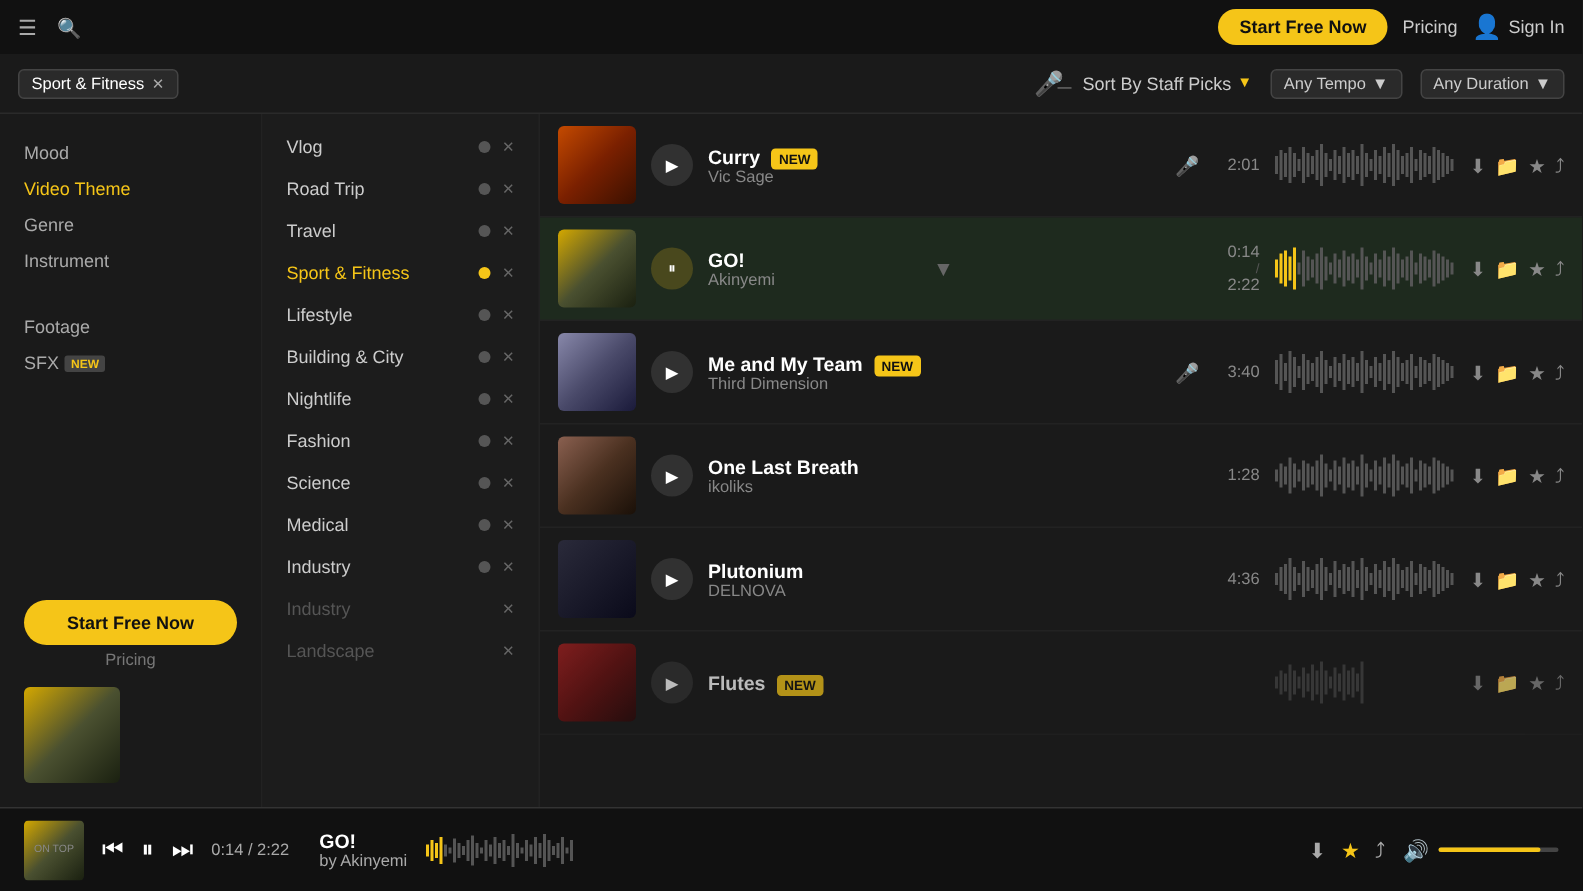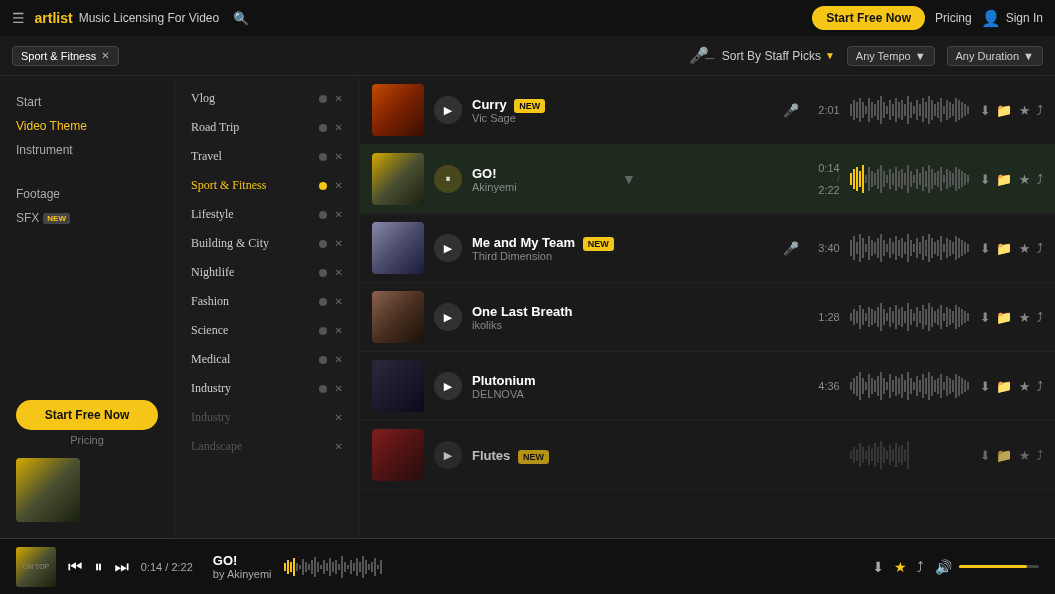--- a/index.html
+++ b/index.html
@@ -143,21 +143,20 @@
       overflow-y: auto;
     }
     .genre-item {
       display: flex;
       align-items: center;
       padding: 7px 16px;
       font-size: 12px;
       color: #ccc;
       cursor: pointer;
       gap: 6px;
-      font-family: Liberation Serif, serif;
     }
     .genre-item.active { color: #f5c518; }
     .genre-dot { width: 8px; height: 8px; border-radius: 50%; background: #555; margin-left: auto; }
     .genre-dot.active-dot { background: #f5c518; }
     .genre-dot.no-dot { background: transparent; }
     .genre-x { color: #666; font-size: 10px; margin-left: 2px; }
 
     
     .track-list {
       flex: 1;
@@ -294,24 +293,20 @@
     .thumb-breath { background: linear-gradient(135deg, #8a6050, #4a3020, #1a1008); }
     .thumb-pluto { background: linear-gradient(135deg, #2a2a3a, #1a1a2a, #0a0a1a); }
     .thumb-flutes { background: linear-gradient(135deg, #aa2020, #6a1010, #2a0808); }
     .thumb-ontop { background: linear-gradient(135deg, #d4a800, #4a5030, #1a2010); }
   </style>
 </head>
 <body>
 
 <div class="top-nav">
   <span class="hamburger-icon">☰</span>
-  <div class="brand">
-    <span class="brand-logo">artlist</span>
-    <span class="brand-subtitle">Music Licensing For Video</span>
-  </div>
   <span class="search-icon-nav">🔍</span>
   <div class="nav-spacer"></div>
   <button class="start-free-btn">Start Free Now</button>
   <a class="pricing-link">Pricing</a>
   <div class="sign-in">
     <span class="account-icon">👤</span>
     <span>Sign In</span>
   </div>
 </div>
 
@@ -334,22 +329,23 @@
     <button class="filter-dropdown-btn">
       <span>Any Duration</span>
       <span>▼</span>
     </button>
   </div>
 </div>
 
 <div class="main-layout">
 
   <div class="left-sidebar">
-    <div class="sidebar-cat">Start</div>
+    <div class="sidebar-cat">Mood</div>
     <div class="sidebar-cat active">Video Theme</div>
+    <div class="sidebar-cat">Genre</div>
     <div class="sidebar-cat">Instrument</div>
     <div class="sidebar-divider"></div>
     <div class="sidebar-cat">Footage</div>
     <div class="sidebar-cat" style="display:flex;align-items:center;gap:4px;">
       SFX <span style="background:#444;color:#f5c518;font-size:8px;padding:1px 4px;border-radius:2px;font-weight:700;">NEW</span>
     </div>
     <div style="flex:1;"></div>
     <button class="start-free-sidebar">Start Free Now</button>
     <div class="pricing-sidebar">Pricing</div>
     <div class="thumbnail-player-sidebar">

